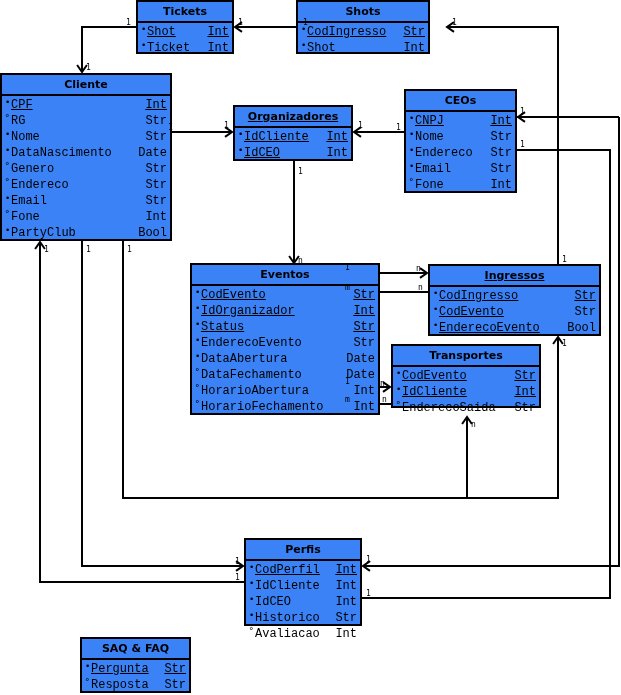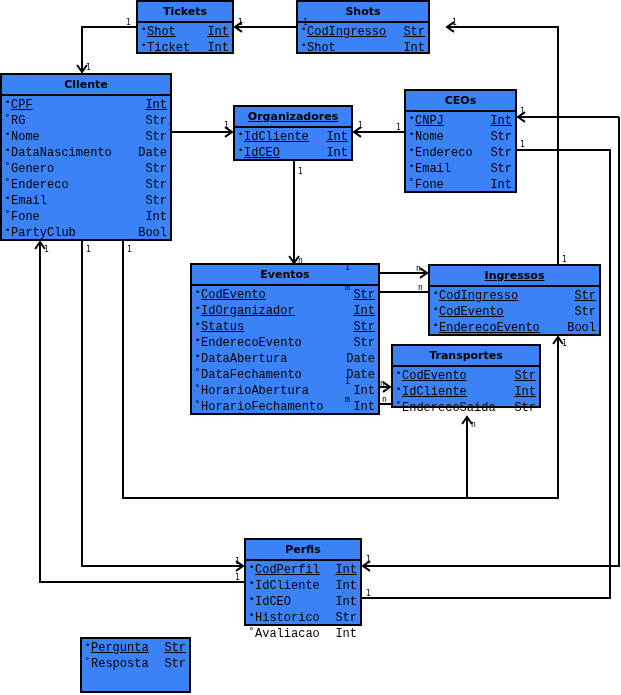--- a/index.html
+++ b/index.html
@@ -132,20 +132,21 @@
     <div class="head">Perfis</div>
     <div class="rows">
       <div class="row key"><span class="mark">•</span><span>CodPerfil</span><span class="type">Int</span></div>
       <div class="row"><span class="mark">•</span><span>IdCliente</span><span class="type">Int</span></div>
       <div class="row"><span class="mark">•</span><span>IdCEO</span><span class="type">Int</span></div>
       <div class="row"><span class="mark">•</span><span>Historico</span><span class="type">Str</span></div>
       <div class="row"><span class="mark">°</span><span>Avaliacao</span><span class="type">Int</span></div>
     </div>
   </div>
 <div class="entity" style="left:80px;top:637px;width:111px;height:56px;">
+    <div class="head">SAQ &amp; FAQ</div>
     <div class="rows">
       <div class="row key"><span class="mark">•</span><span>Pergunta</span><span class="type">Str</span></div>
       <div class="row"><span class="mark">°</span><span>Resposta</span><span class="type">Str</span></div>
     </div>
   </div>
 
 <span class="lbl" style="left: 126px; top: 19px;">1</span>
 <span class="lbl" style="left: 86px; top: 64px;">1</span>
 <span class="lbl" style="left: 303px; top: 19px;">1</span>
 <span class="lbl" style="left: 238px; top: 19px;">1</span>

